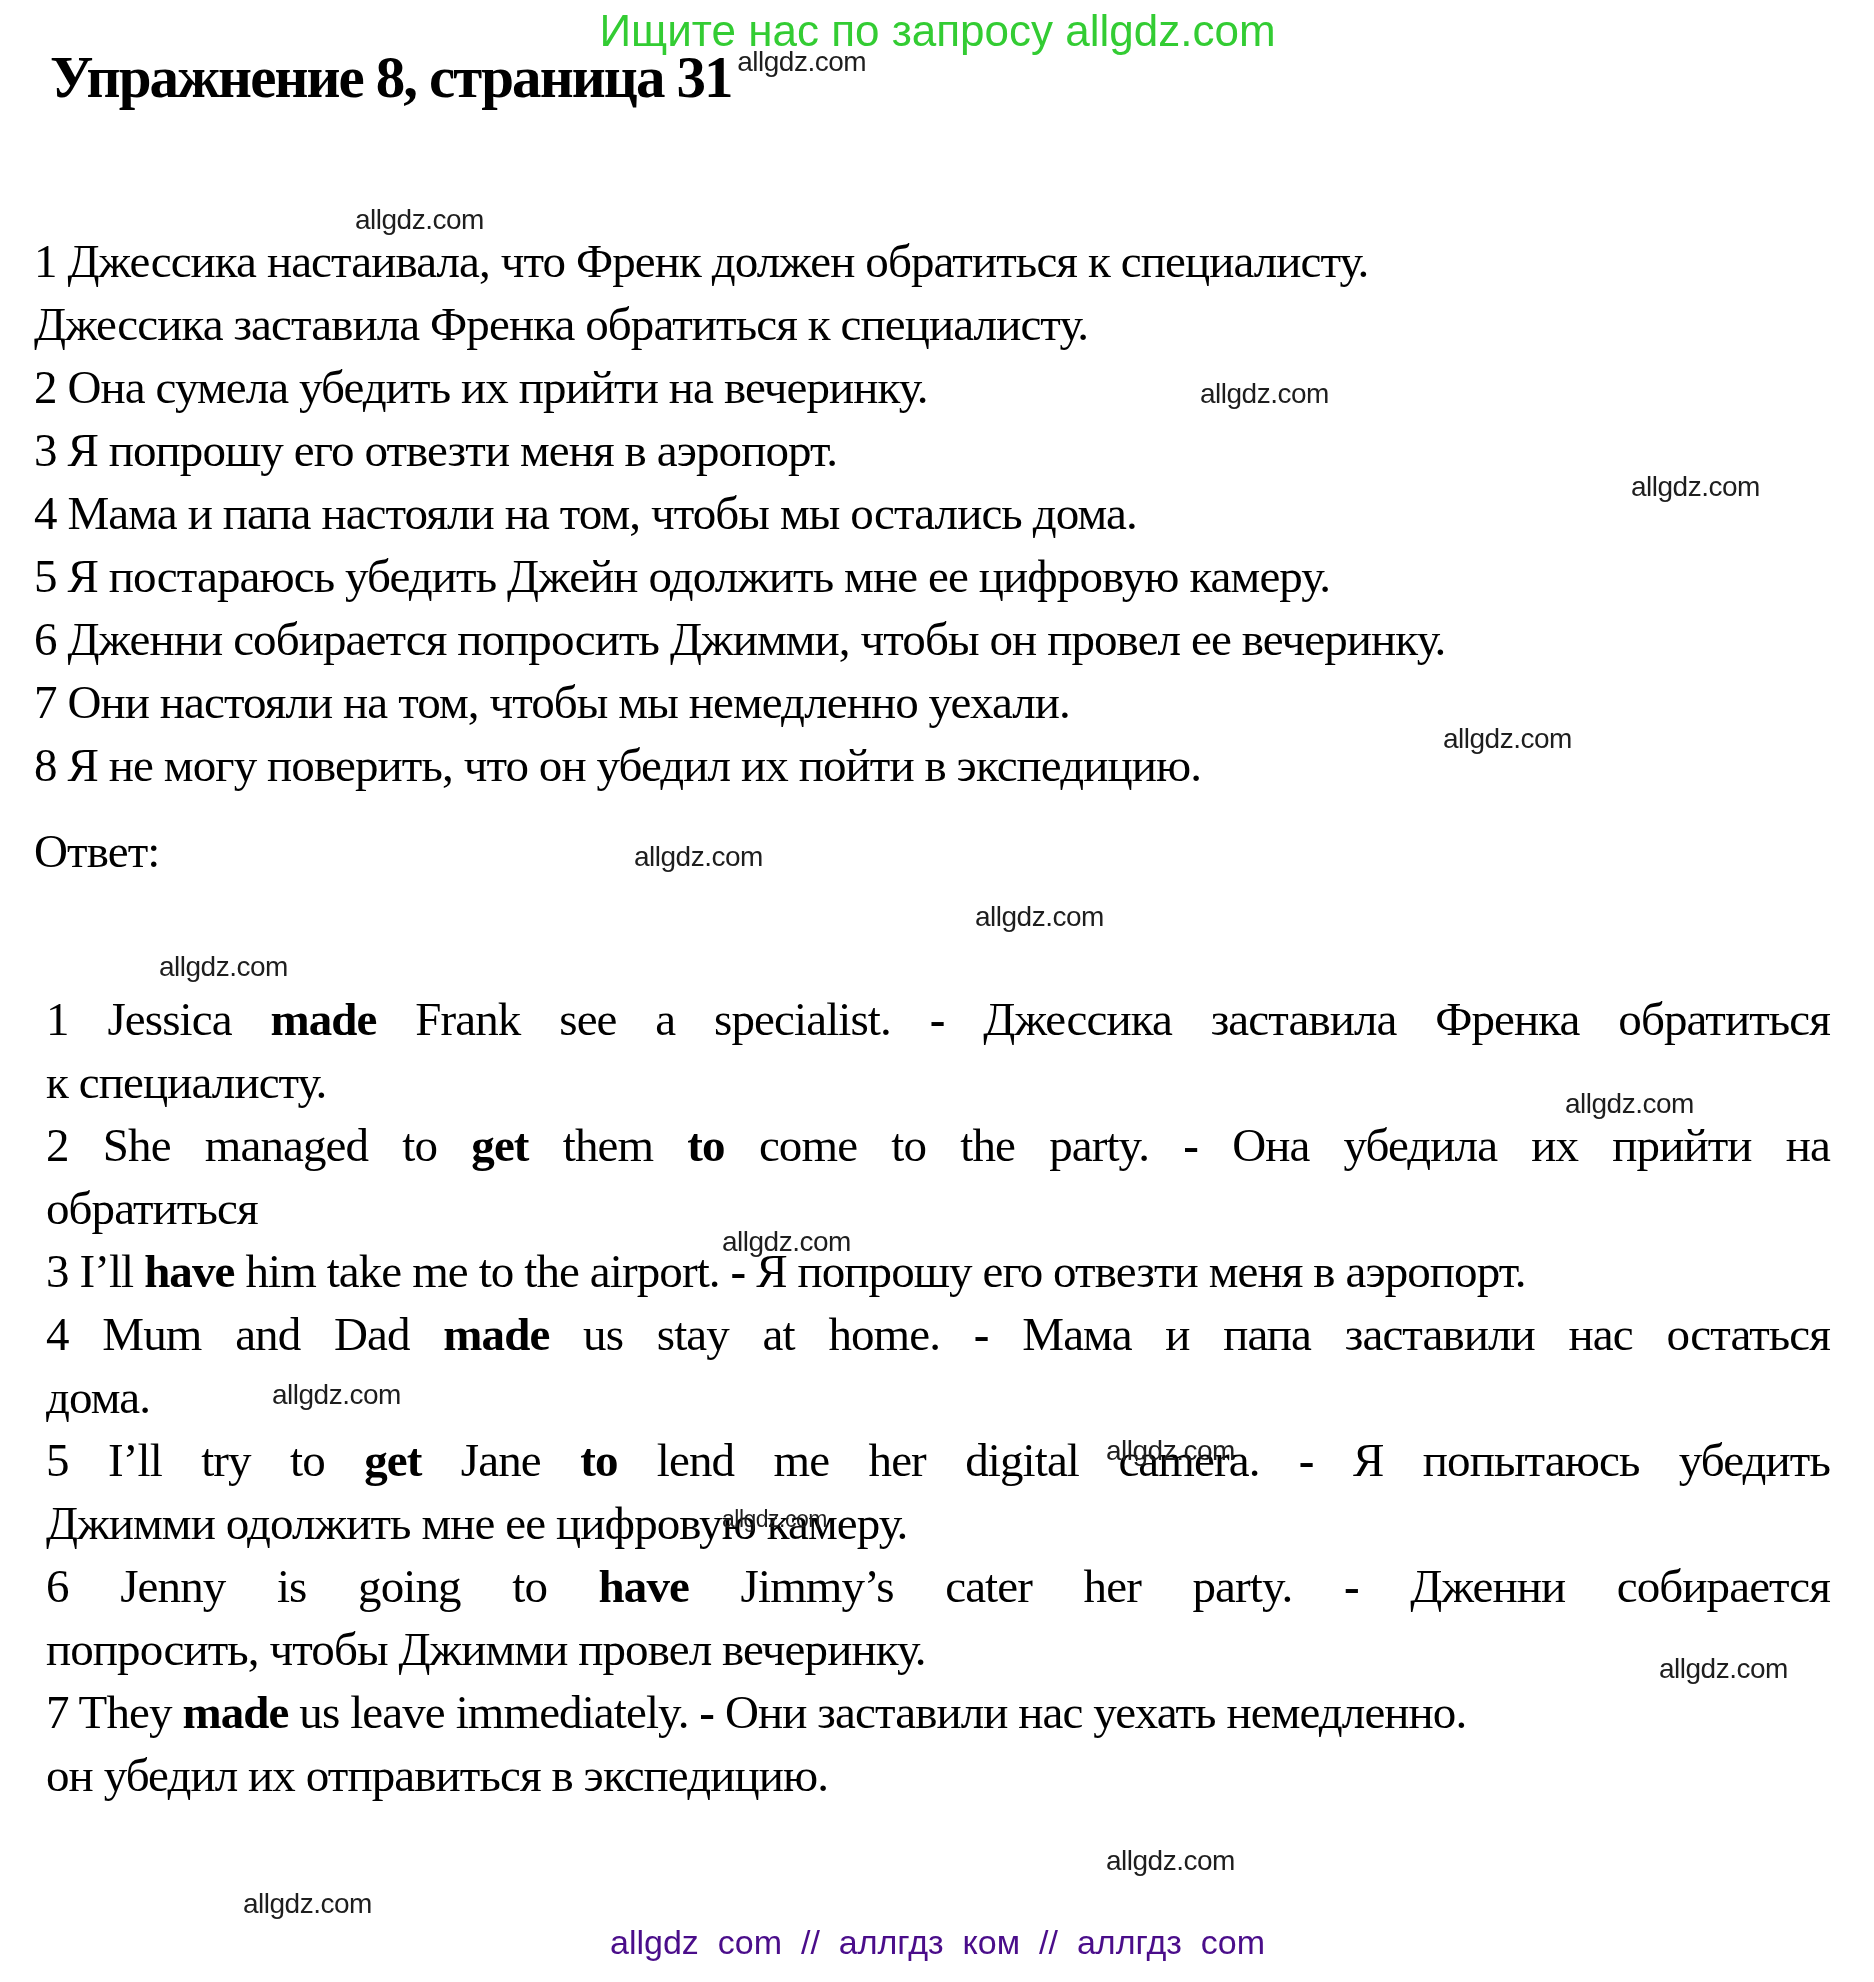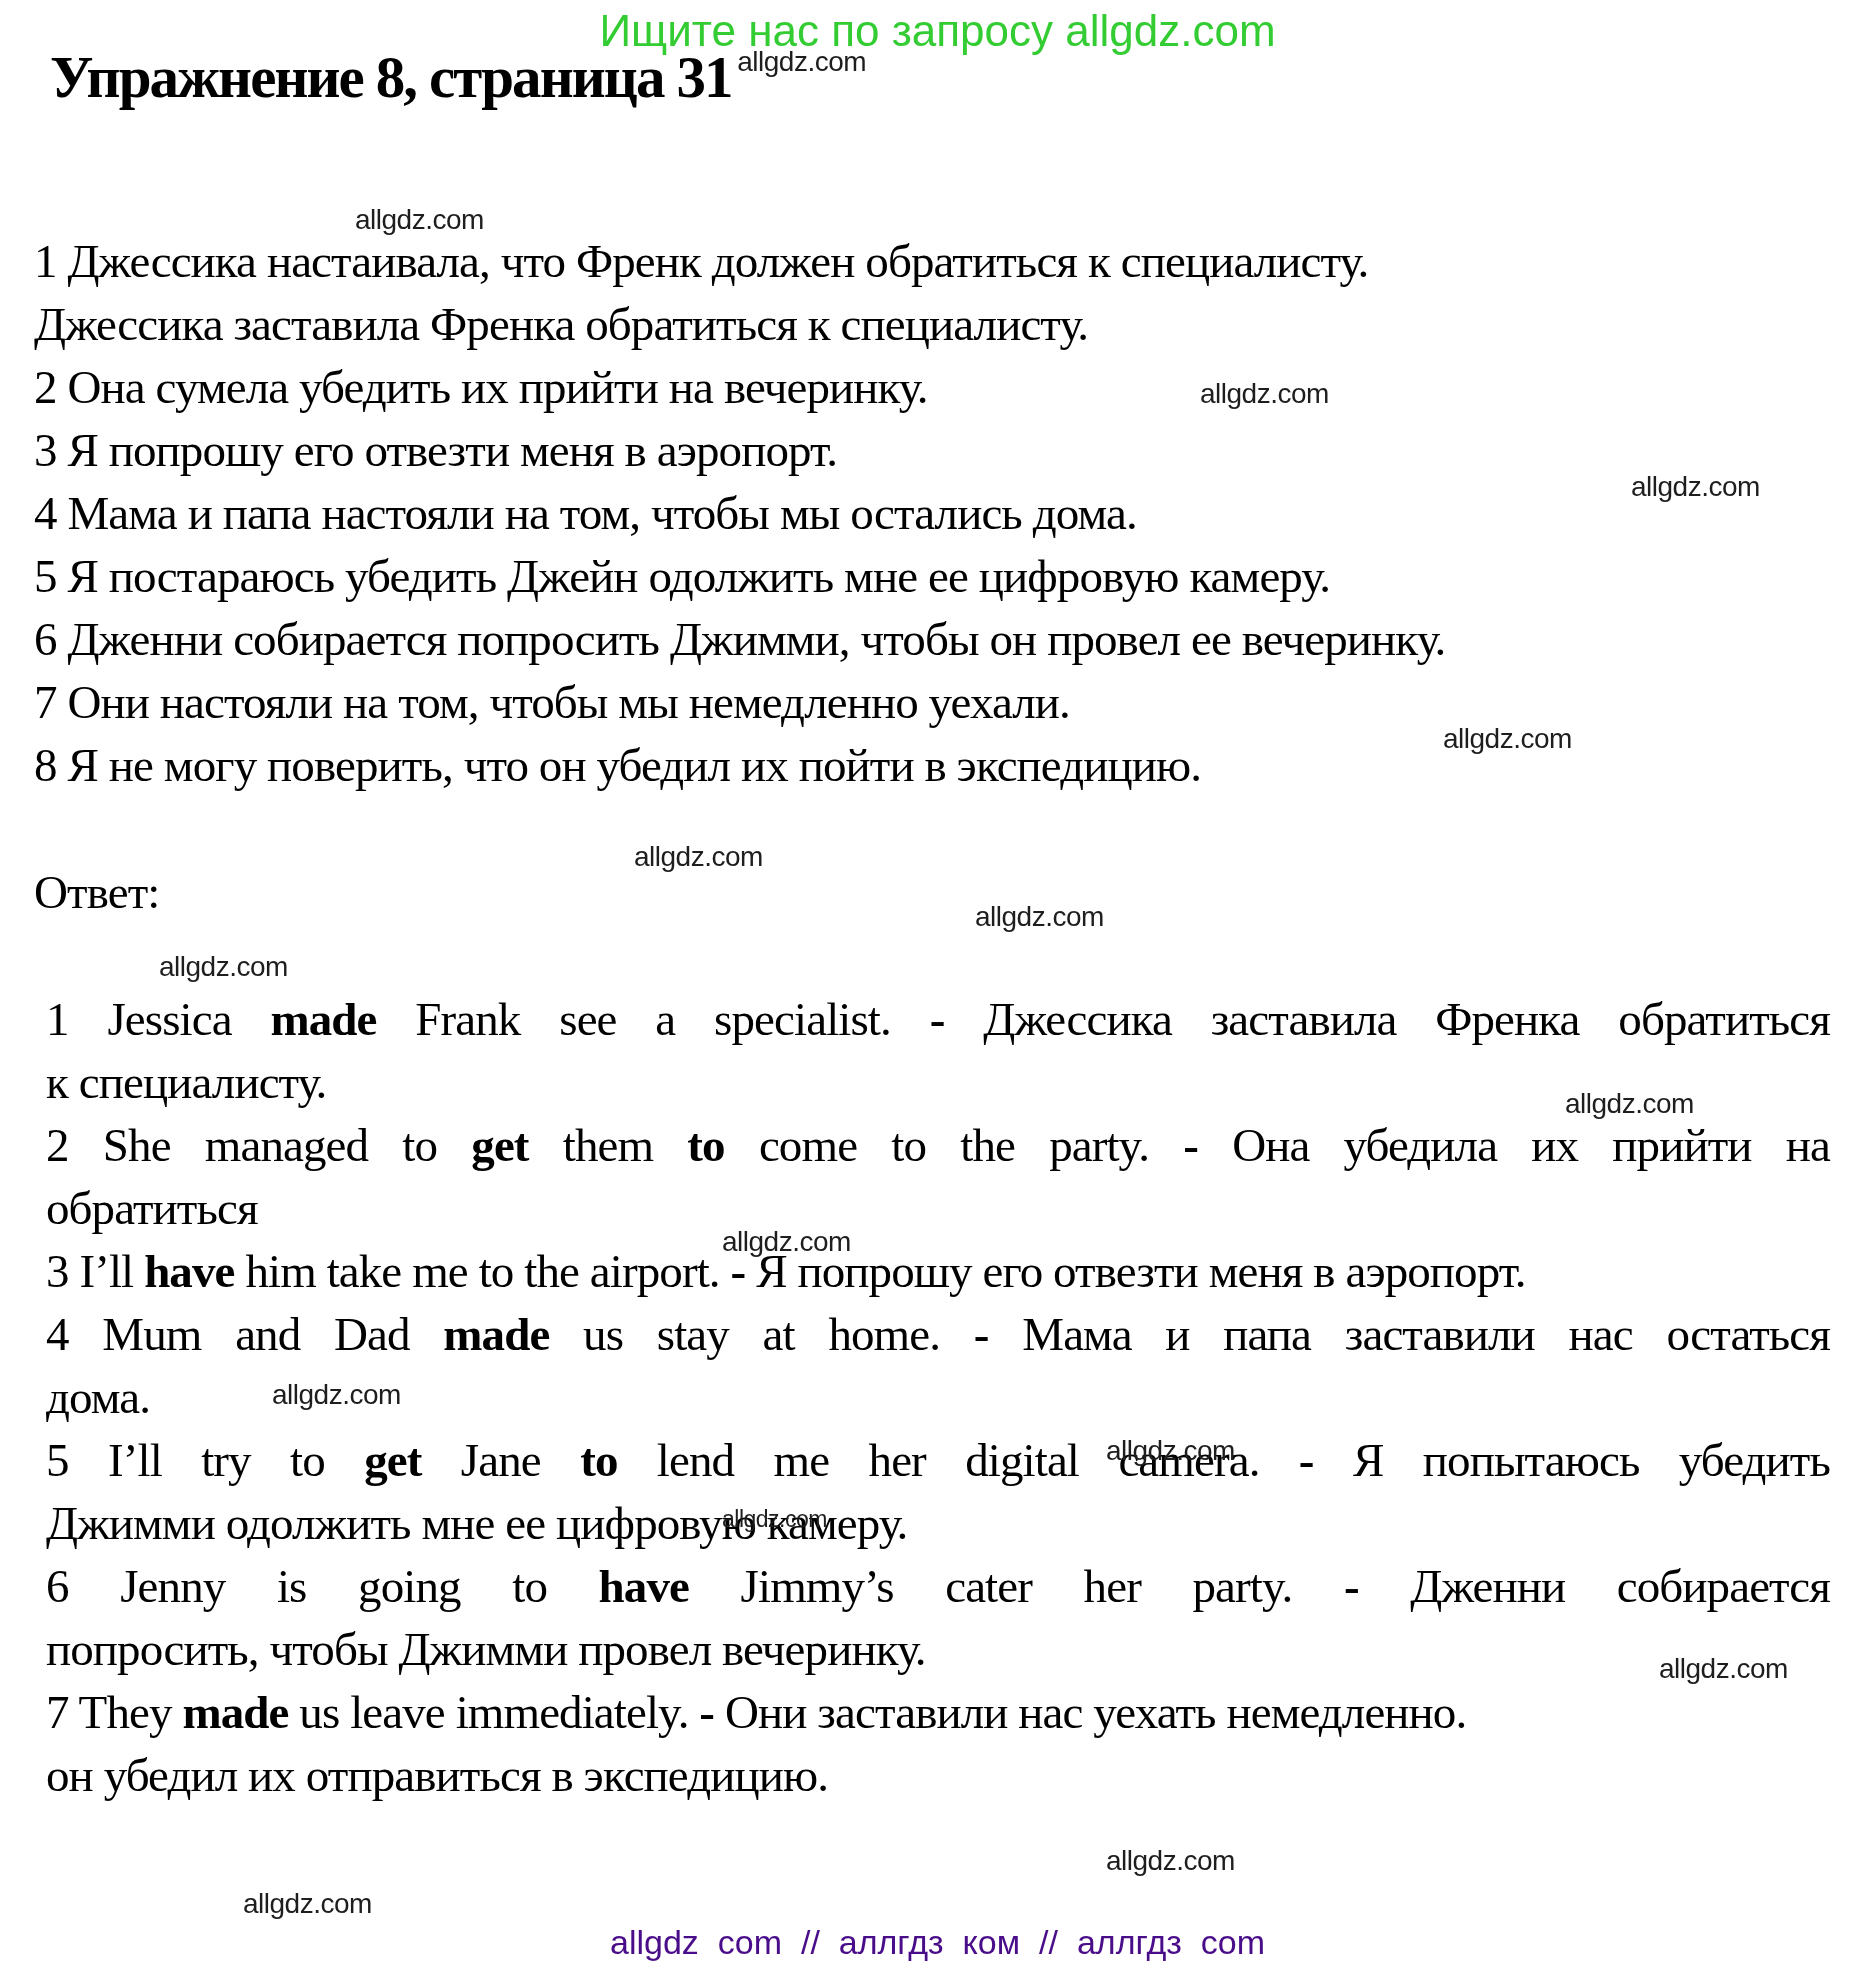--- a/index.html
+++ b/index.html
@@ -42,21 +42,21 @@
     white-space: nowrap;
   }
 
   .tasks {
     position: absolute; top: 230px; left: 34px; right: 47px;
     font-size: 47px; letter-spacing: -0.9px;
     line-height: 63px;
   }
 
   .otvet {
-    position: absolute; top: 861px; left: 34px;
+    position: absolute; top: 820px; left: 34px;
     font-size: 47px; letter-spacing: -0.9px;
     line-height: 63px;
   }
 
   .answers {
     position: absolute; top: 988px; left: 34px; right: 45px;
     font-size: 47px; letter-spacing: -0.9px;
     line-height: 63px;
   }
   .ans-line { text-align: justify; text-align-last: justify; margin-left: 12px; }

